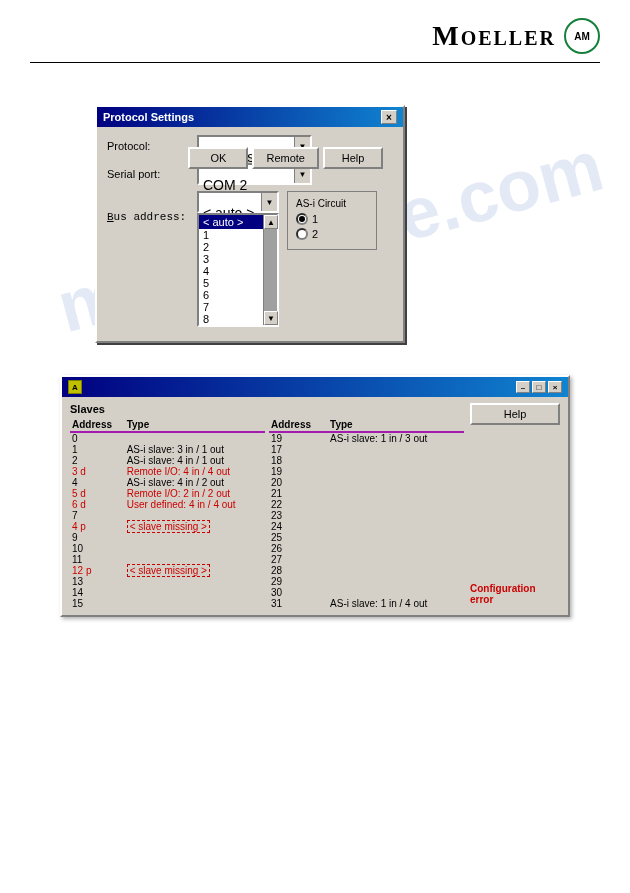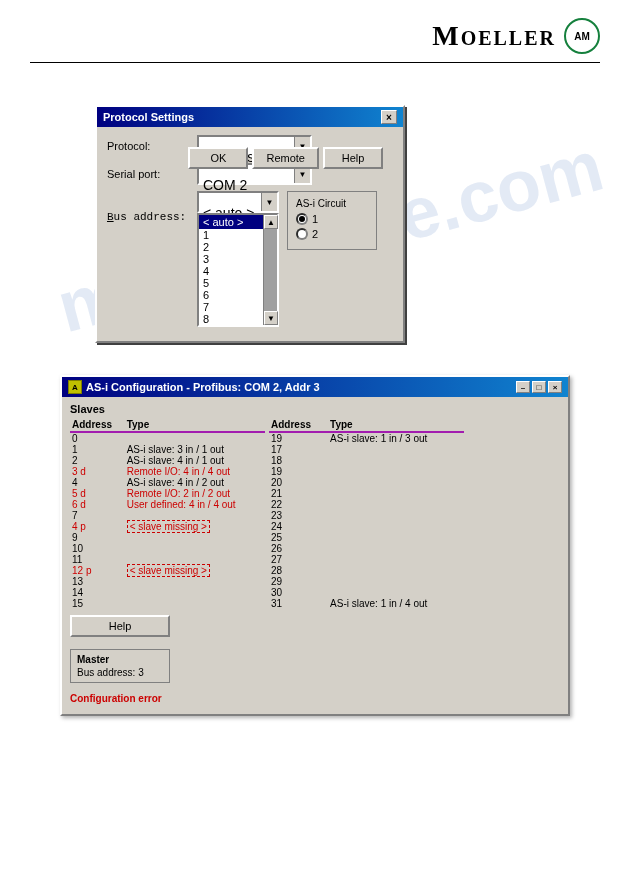--- a/index.html
+++ b/index.html
@@ -242,21 +242,20 @@
       align-items: center;
       justify-content: center;
       font-size: 8px;
       color: #000;
       cursor: pointer;
     }
     .asi-body {
       padding: 6px 8px;
       display: flex;
       gap: 6px;
-      flex-direction: column;
     }
     .asi-left {
       flex: 1;
     }
     .asi-right {
       width: 100px;
       display: flex;
       flex-direction: column;
       gap: 6px;
     }
@@ -410,21 +409,20 @@
     </div>
   </div>
 </div>
 
 <div class="asi-dialog">
   <div class="asi-titlebar">
     <div class="asi-title-left">
       <div class="asi-title-icon">
         <span>A</span>
       </div>
-      <span>AS-i Configuration - Profibus: COM 2, Addr 3</span>
     </div>
     <div class="titlebar-btns">
       <div class="titlebar-btn">–</div>
       <div class="titlebar-btn">□</div>
       <div class="titlebar-btn">×</div>
     </div>
   </div>
   <div class="asi-body">
     <div class="asi-left">
       <div class="slaves-label">Slaves</div>
@@ -578,20 +576,16 @@
               <td>AS-i slave: 1 in / 4 out</td>
             </tr>
           </tbody>
         </table>
       </div>
     </div>
 
     <div class="asi-right">
       <div class="help-btn">Help</div>
       <div style="flex: 1;"></div>
-      <div class="master-box">
-        <div class="master-box-title">Master</div>
-        <div>Bus address: 3</div>
-      </div>
       <div class="config-error">Configuration error</div>
     </div>
   </div>
 </div>
 
 </body></html>

